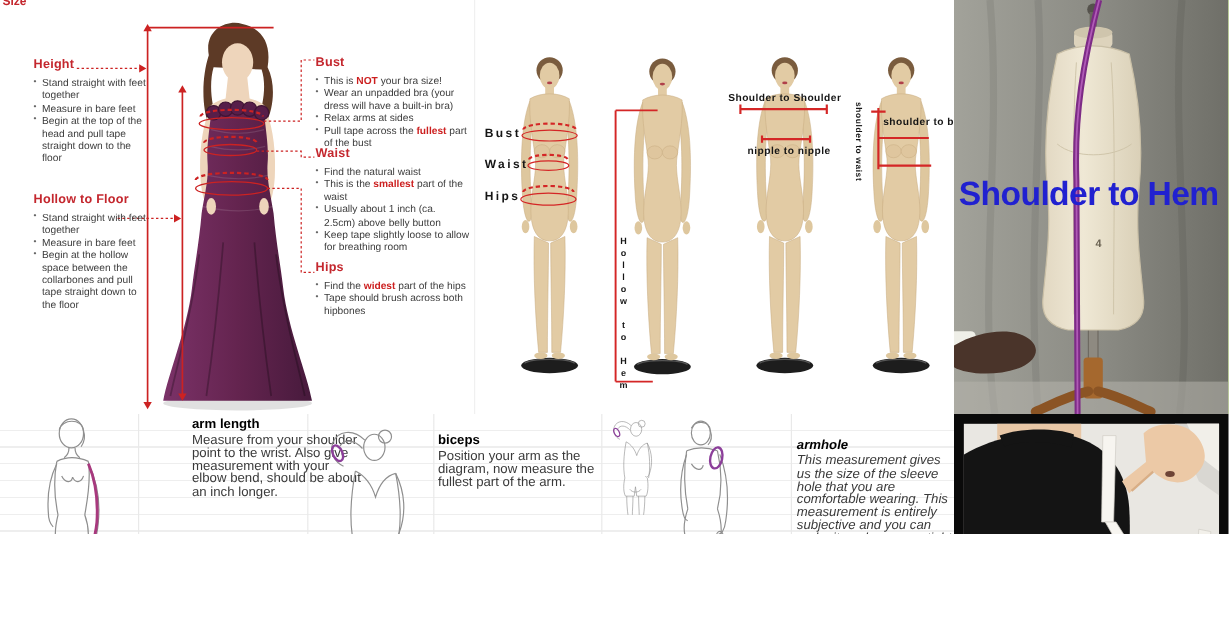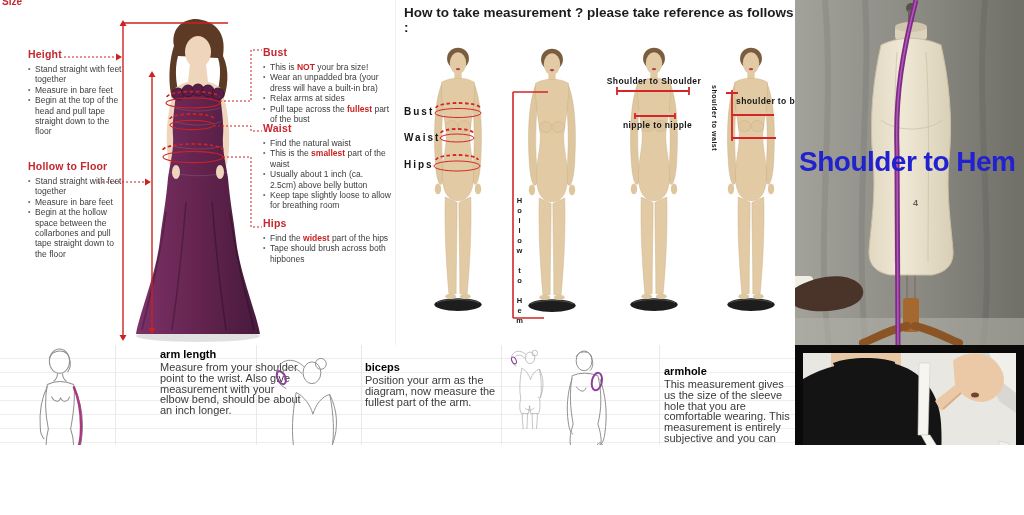--- a/index.html
+++ b/index.html
@@ -39,21 +39,21 @@
   .vert-upright{position:absolute;writing-mode:vertical-rl;text-orientation:upright;
       font-weight:bold;color:#151515;font-size:7.5px;letter-spacing:1px;white-space:nowrap;}
   .vert-rot{position:absolute;writing-mode:vertical-rl;
       font-weight:bold;color:#151515;font-size:7px;letter-spacing:.5px;white-space:nowrap;}
   
   .bt{position:absolute;}
   .bt h4{font-size:11px;font-weight:bold;color:#000;margin:0 0 2px 0;}
   .bt p{font-size:11px;line-height:10.8px;color:#3a3a3a;margin:0;}
   #bt-armlength{left:122px;top:3px;width:142px;margin-left:38px;}
   #bt-biceps{left:365px;top:16px;width:137px;}
-  #bt-armhole{left:664px;top:20px;width:130px;}
+  #bt-armhole{left:664px;top:20px;width:130px;font-style:italic;}
   
   .hem-caption{position:absolute;left:4px;top:146px;width:224px;font-size:28px;font-weight:bold;
       color:#2121d0;white-space:nowrap;letter-spacing:-.5px;}
   .form-size{position:absolute;left:118px;top:198px;font-size:9px;font-weight:bold;color:#6a6252;}
   svg{display:block;}
   .abs{position:absolute;left:0;top:0;}
 </style>
 </head>
 <body>
 
@@ -183,21 +183,20 @@
       <h3>Hips</h3>
       <ul class="hl-scope">
 
       <li><span>Find the <b class="red-em">widest</b> part of the hips</span></li>
           <li><span>Tape should brush across both hipbones</span></li>
         </ul>
     </div>
   </div>
 
   <div id="panel-mid" class="panel">
-    <div class="mid-header">How to take measurement ?  please take reference as follows :</div>
 
     <svg class="abs" width="400" height="345" viewBox="0 0 400 345">
       <defs>
         <symbol id="mnq" viewBox="0 0 90 300">
           <ellipse cx="45" cy="284" rx="26" ry="7" fill="#1d1d1d"></ellipse>
           <path d="M22,282 A24,5 0 0 1 68,282" stroke="#555" fill="none" stroke-width="1"></path>
           <circle cx="45" cy="14" r="12" fill="#7a5c3e"></circle>
           <ellipse cx="45" cy="19" rx="9" ry="12" fill="#e2cba4"></ellipse>
           <ellipse cx="45" cy="25.5" rx="2.4" ry="1.3" fill="#b0404a"></ellipse>
           <rect x="41" y="29" width="8" height="11" fill="#e2cba4"></rect>

